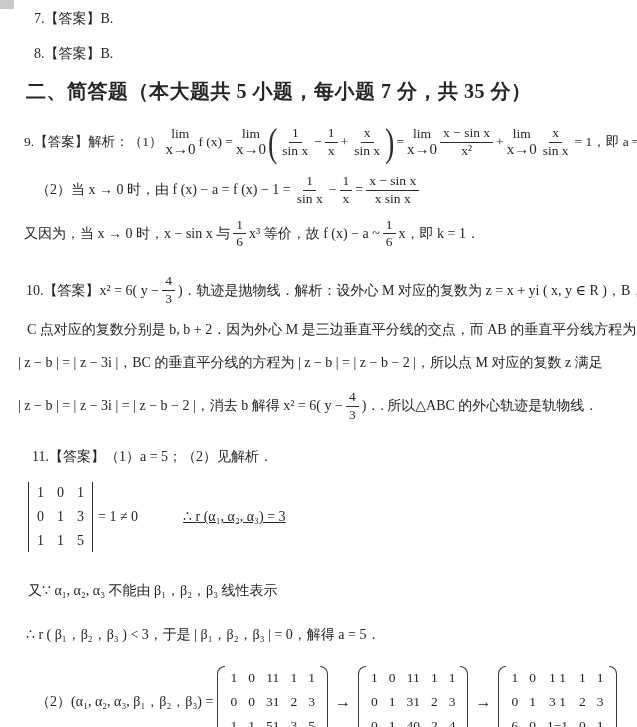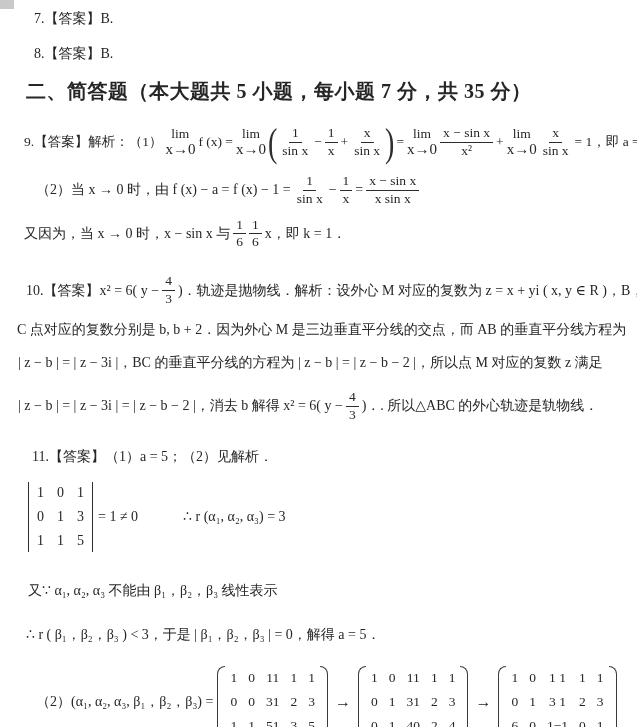--- a/index.html
+++ b/index.html
@@ -25,21 +25,21 @@
   .dgrid{display:grid;grid-template-columns:repeat(3,auto);column-gap:13px;row-gap:8px;
          padding:3px 8px;border-left:1.3px solid #2c2c2c;border-right:1.3px solid #2c2c2c;justify-items:center;}
   
   .matrix{display:inline-flex;align-items:stretch;margin:0 1px;}
   .pl,.pr{width:7px;}
   .pl{border:1.5px solid #3a3a3a;border-right:0;border-radius:10px 0 0 10px;}
   .pr{border:1.5px solid #3a3a3a;border-left:0;border-radius:0 10px 10px 0;}
   .mgrid{display:grid;column-gap:11px;row-gap:8px;padding:4px 5px;align-items:center;justify-items:center;font-size:13.5px;}
   .c5{grid-template-columns:repeat(5,auto);}
   .arrow{font-size:16px;padding:0 3px;}
-  .gap40{margin-left:42px;}
+  .gap40{margin-left:42px;text-decoration:underline;}
 </style>
 </head>
 <body>
 
 <div class="artifact"></div>
 
 <div class="line" style="margin:10px 0 0 34px">
   <span>7.【答案】B.</span>
 </div>
 <div class="line" style="margin:17px 0 14px 34px">
@@ -115,37 +115,38 @@
       <span class="den">x sin x</span>
     </span>
 </div>
 
 <div class="line" style="margin:9px 0 0 24px">
   <span>又因为，当 x → 0 时，x − sin x 与</span>
   <span class="frac">
       <span class="num">1</span>
       <span class="den">6</span>
     </span>
+  <span>x³ 等价，故 f (x) − a ~</span>
   <span class="frac">
       <span class="num">1</span>
       <span class="den">6</span>
     </span>
   <span>x，即 k = 1．</span>
 </div>
 
 <div class="line" style="margin:22px 0 0 26px">
   <span>10.【答案】x² = 6( y −</span>
   <span class="frac">
       <span class="num">4</span>
       <span class="den">3</span>
     </span>
   <span>)．轨迹是抛物线．解析：设外心 M 对应的复数为 z = x + yi ( x, y ∈ R )，B，</span>
 </div>
 
-<div class="line" style="margin:13px 0 0 17px">
+<div class="line" style="margin:13px 0 0 27px">
   <span>C 点对应的复数分别是 b, b + 2．因为外心 M 是三边垂直平分线的交点，而 AB 的垂直平分线方程为</span>
 </div>
 <div class="line" style="margin:15px 0 0 18px">
   <span>| z − b | = | z − 3i |，BC 的垂直平分线的方程为 | z − b | = | z − b − 2 |，所以点 M 对应的复数 z 满足</span>
 </div>
 
 <div class="line" style="margin:17px 0 0 18px">
   <span>| z − b | = | z − 3i | = | z − b − 2 |，消去 b 解得 x² = 6( y −</span>
   <span class="frac">
       <span class="num">4</span>

